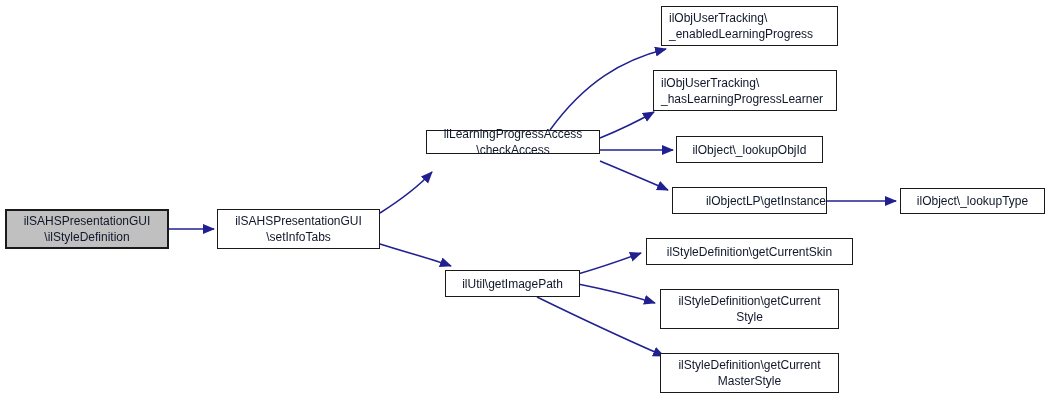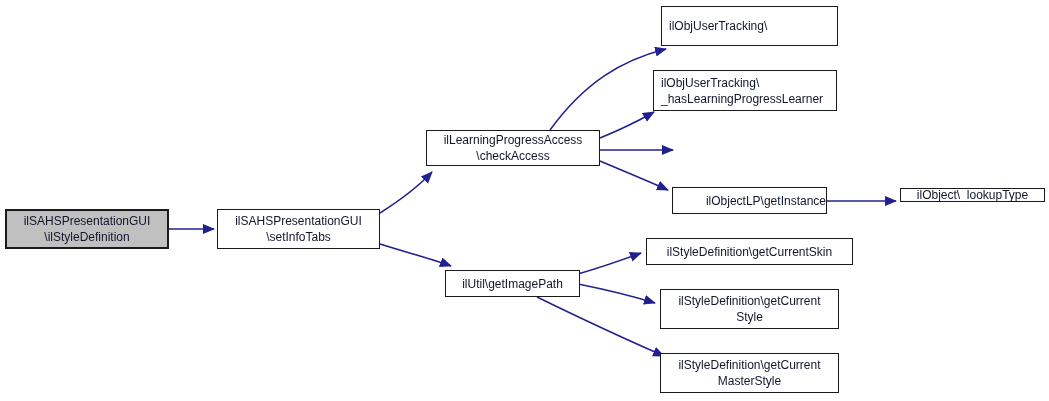--- a/index.html
+++ b/index.html
@@ -84,40 +84,44 @@
   <div class="node highlight" style="left:5px; top:209px; width:164px; height:40px;">
     <span class="ln">ilSAHSPresentationGUI</span>
     <span class="ln">\ilStyleDefinition</span>
   </div>
 
   <div class="node" style="left:217px; top:209px; width:163px; height:40px;">
     <span class="ln">ilSAHSPresentationGUI</span>
     <span class="ln">\setInfoTabs</span>
   </div>
 
-  <div class="node" style="left:426px; top:130px; width:174px; height:36px;">
+  <div class="node" style="left:426px; top:130px; width:174px; height:24px;">
     <span class="ln">ilLearningProgressAccess</span>
     <span class="ln">\checkAccess</span>
   </div>
 
   <div class="node left-align" style="left:661px; top:6px; width:177px; height:40px;">
     <span class="ln">ilObjUserTracking\</span>
+    <span class="ln">_enabledLearningProgress</span>
   </div>
 
   <div class="node left-align" style="left:653px; top:70px; width:184px; height:41px;">
     <span class="ln">ilObjUserTracking\</span>
     <span class="ln">_hasLearningProgressLearner</span>
   </div>
 
+  <div class="node" style="left:676px; top:136px; width:147px; height:27px;">
+    <span class="ln">ilObject\_lookupObjId</span>
+  </div>
 
   <div class="node" style="left:672px; top:187px; width:155px; height:27px;align-items:flex-end;">
     <span class="ln">ilObjectLP\getInstance</span>
   </div>
 
-  <div class="node" style="left:900px; top:188px; width:145px; height:14px;align-items:center;">
+  <div class="node" style="left:900px; top:188px; width:145px; height:26px;align-items:center;">
     <span class="ln">ilObject\_lookupType</span>
   </div>
 
   <div class="node" style="left:445px; top:270px; width:135px; height:27px;">
     <span class="ln">ilUtil\getImagePath</span>
   </div>
 
   <div class="node" style="left:646px; top:238px; width:207px; height:27px;text-align:right;">
     <span class="ln">ilStyleDefinition\getCurrentSkin</span>
   </div>

